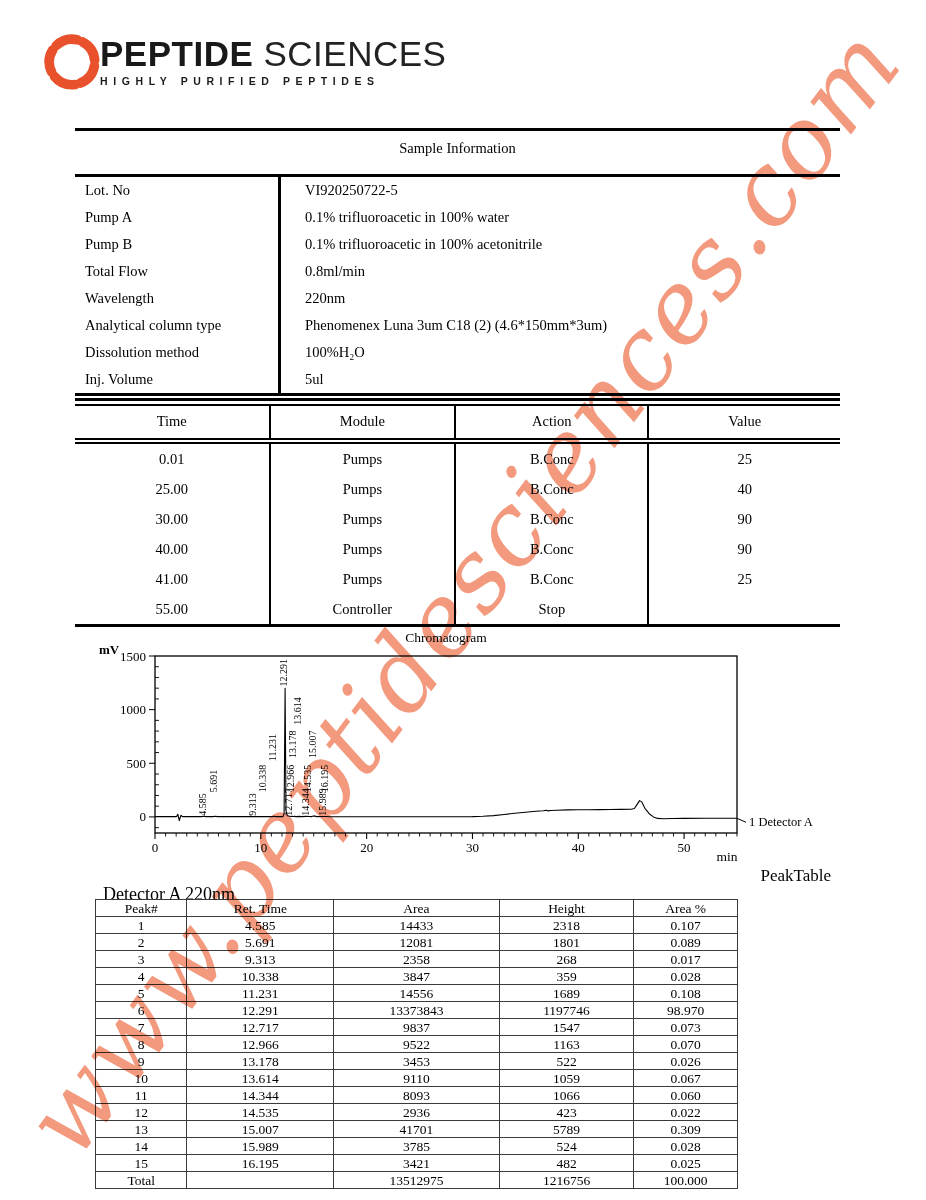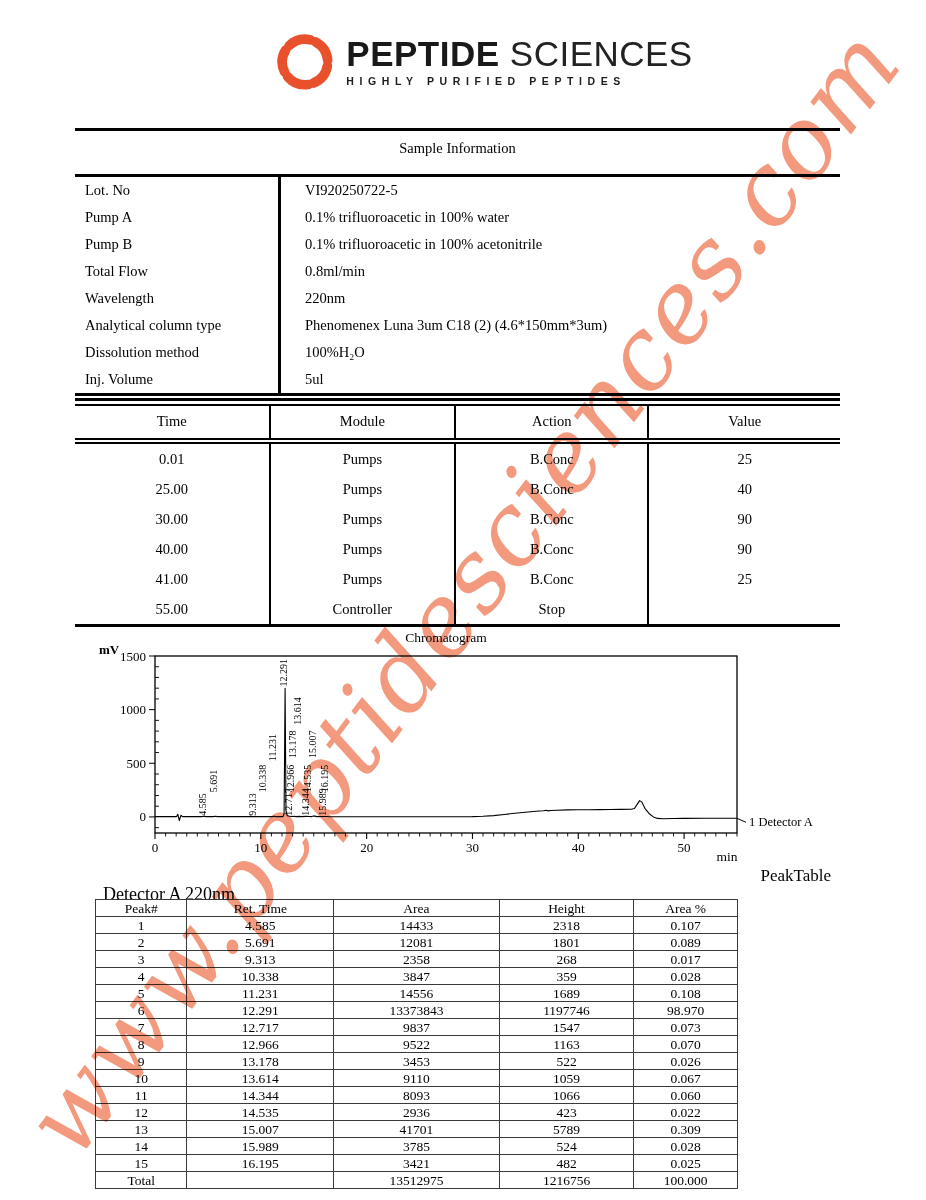--- a/index.html
+++ b/index.html
@@ -8,21 +8,21 @@
 
   
   .watermark{position:absolute;left:463px;top:592px;
     transform:translate(-50%,-50%) rotate(-53deg);
     font-family:"DejaVu Serif",serif;font-style:italic;
     font-size:100px;letter-spacing:2px;white-space:nowrap;
     mix-blend-mode:multiply;z-index:20;pointer-events:none;}
 
   
   .logo{position:absolute;top:34px;left:0;right:0;
-    display:flex;justify-content:center;align-items:center;gap:13px;margin-left:44px;}
+    display:flex;justify-content:flex-start;align-items:center;margin-left:44px;}
   .logo-icon{width:56px;height:56px;flex:0 0 auto;}
   .logo-text{display:flex;flex-direction:column;align-items:flex-start;}
   .brand{font-family:"Liberation Sans",sans-serif;font-size:35px;line-height:34px;
     color:#191919;letter-spacing:.5px;white-space:nowrap;}
   .brand .b{font-weight:bold;}
   .brand .l{font-weight:normal;color:#222;}
   .tagline{font-family:"Liberation Sans",sans-serif;font-size:10.5px;font-weight:bold;
     letter-spacing:5.6px;color:#1c1c1c;margin-top:4px;}
 
   

